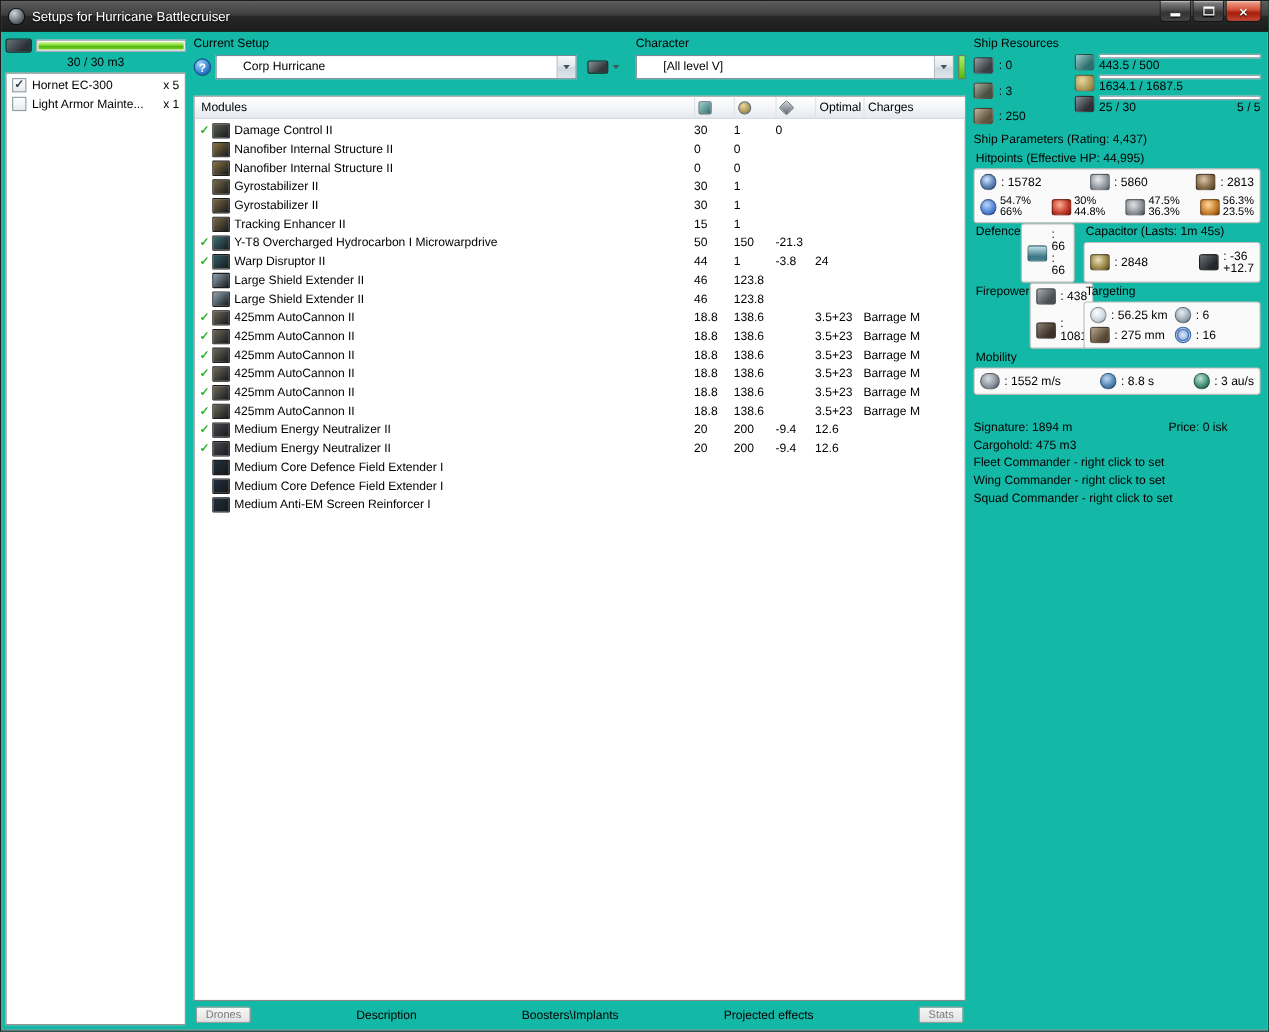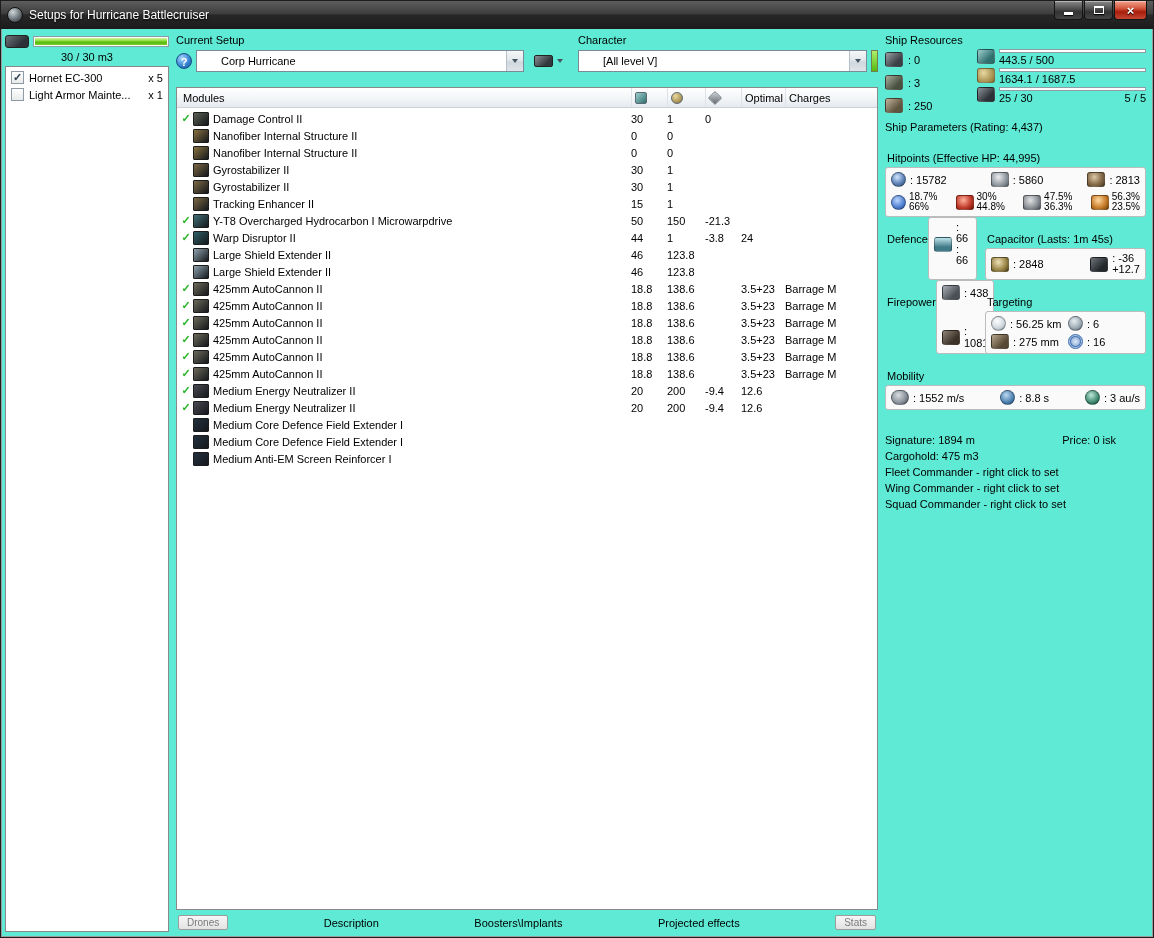--- a/index.html
+++ b/index.html
@@ -1,18 +1,18 @@
 <!DOCTYPE html>
 <html><head>
 <meta charset="utf-8">
 <style>
   *{box-sizing:border-box;margin:0;padding:0}
   html,body{width:1154px;height:938px;overflow:hidden}
   body{font-family:"Liberation Sans",sans-serif;font-size:11px;color:#000;background:#777}
-  .window{width:1154px;height:938px;border:1px solid #1d1d1d;background:#5eead4;display:flex;flex-direction:column;box-shadow:inset 0 0 0 1px #9a9a9a}
+  .window{width:1154px;height:938px;border:1px solid #1d1d1d;background:#14b8a6;display:flex;flex-direction:column;box-shadow:inset 0 0 0 1px #9a9a9a}
   
   .titlebar{height:28px;flex:none;display:flex;align-items:center;padding:0 6px;color:#fff;
     background:linear-gradient(#5d5d5d,#3e3e3e 45%,#282828 50%,#1b1b1b)}
   .app-icon{width:16px;height:16px;border-radius:50%;flex:none;margin-right:6px;
     background:radial-gradient(circle at 35% 30%,#cfd6da,#6b7277 55%,#23282c);border:1px solid #111}
   .title-text{font-size:12px;text-shadow:0 1px 2px #000}
   .win-controls{margin-left:auto;display:flex;align-self:flex-start}
   .wbtn{width:29px;height:19px;margin-left:1px;border:1px solid #141414;border-top:none;border-radius:0 0 4px 4px;
     display:flex;align-items:center;justify-content:center;cursor:pointer;
     background:linear-gradient(#8a8a8a,#535353 40%,#333 60%,#454545);box-shadow:inset 0 1px 0 rgba(255,255,255,.4)}
@@ -106,21 +106,21 @@
   .ic-volley{background:linear-gradient(135deg,#a9afb5,#4a5056 70%)}
   .ic-dps{background:linear-gradient(135deg,#8f8378,#3d3227 70%)}
   .ic-range{background:radial-gradient(circle at 40% 32%,#ffffff,#cdd6dd 60%,#77828a);border-radius:50%;width:15px}
   .ic-targets{background:radial-gradient(circle at 40% 32%,#e8eef2,#9aa8b2 60%,#4c5a64);border-radius:50%;width:15px}
   .ic-scan{background:linear-gradient(135deg,#b9a88f,#564834 70%)}
   .ic-sensor{border-radius:50%;width:15px;border:3px double #3f6fb0;background:radial-gradient(circle,#dce8f8,#7f9fcf)}
   .ic-speed{background:radial-gradient(circle at 40% 32%,#d8dde1,#87909a 60%,#3e454d);border-radius:50%/60%}
   .ic-align{background:radial-gradient(circle at 40% 32%,#bcd9f2,#4f82b0 60%,#1e4468);border-radius:50%;width:15px}
   .ic-warp{background:radial-gradient(circle at 40% 32%,#bfe6d8,#3f8a72 60%,#174233);border-radius:50%;width:15px}
   .params-title{margin-top:7px;height:15px}
-  .gtitle{height:14px;margin:16px 0 1px 2px}
+  .gtitle{height:14px;margin:2px 0 1px 2px}
   .gbox{border:1px solid #bcbcbc;border-radius:3px;background:#fafafa;padding:4px 5px}
   .hp-row{display:flex;justify-content:space-between;align-items:center}
   .stat{display:flex;align-items:center;gap:4px}
   .stack{display:flex;flex-direction:column;line-height:11px}
   .rs-row{display:flex;justify-content:space-between;margin-top:5px}
   .rcell{display:flex;align-items:center;gap:3px}
   .rvals{display:flex;flex-direction:column;font-size:10px;line-height:10px}
   .row2{display:flex;gap:8px;align-items:stretch}
   .colA{width:92px;flex:none;display:flex;}
   .colB{flex:1;display:flex;flex-direction:column}
@@ -516,21 +516,21 @@
           </div>
           <div class="stat">
             <span class="ic ic-struct"></span>
             <span>: 2813</span>
           </div>
         </div>
         <div class="rs-row">
           <div class="rcell">
             <span class="ic ic-em round"></span>
             <span class="rvals">
-                <span>18.7%</span>
+                <span>54.7%</span>
                 <span>66%</span>
               </span>
           </div>
           <div class="rcell">
             <span class="ic ic-th"></span>
             <span class="rvals">
                 <span>30%</span>
                 <span>44.8%</span>
               </span>
           </div>

